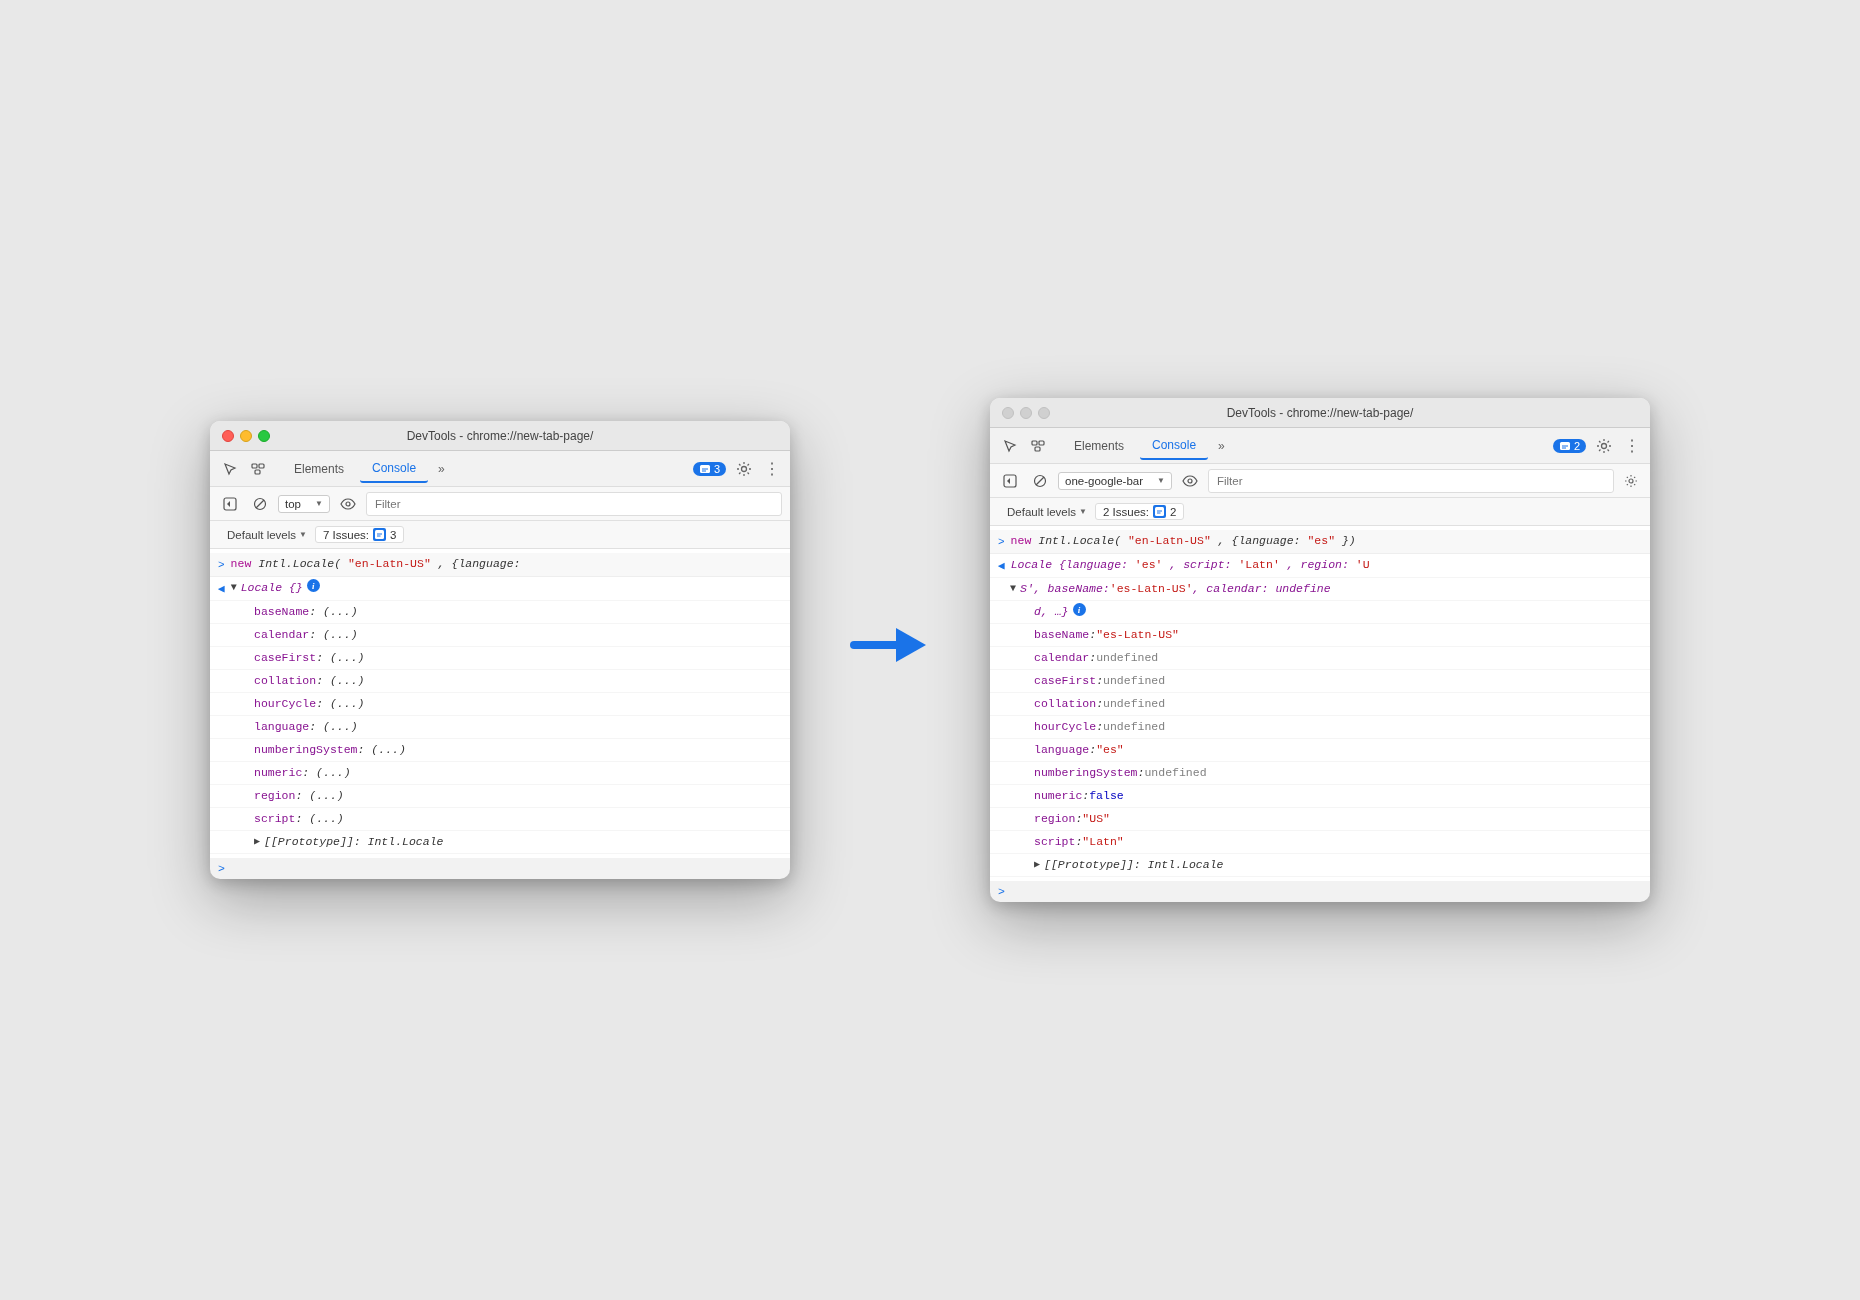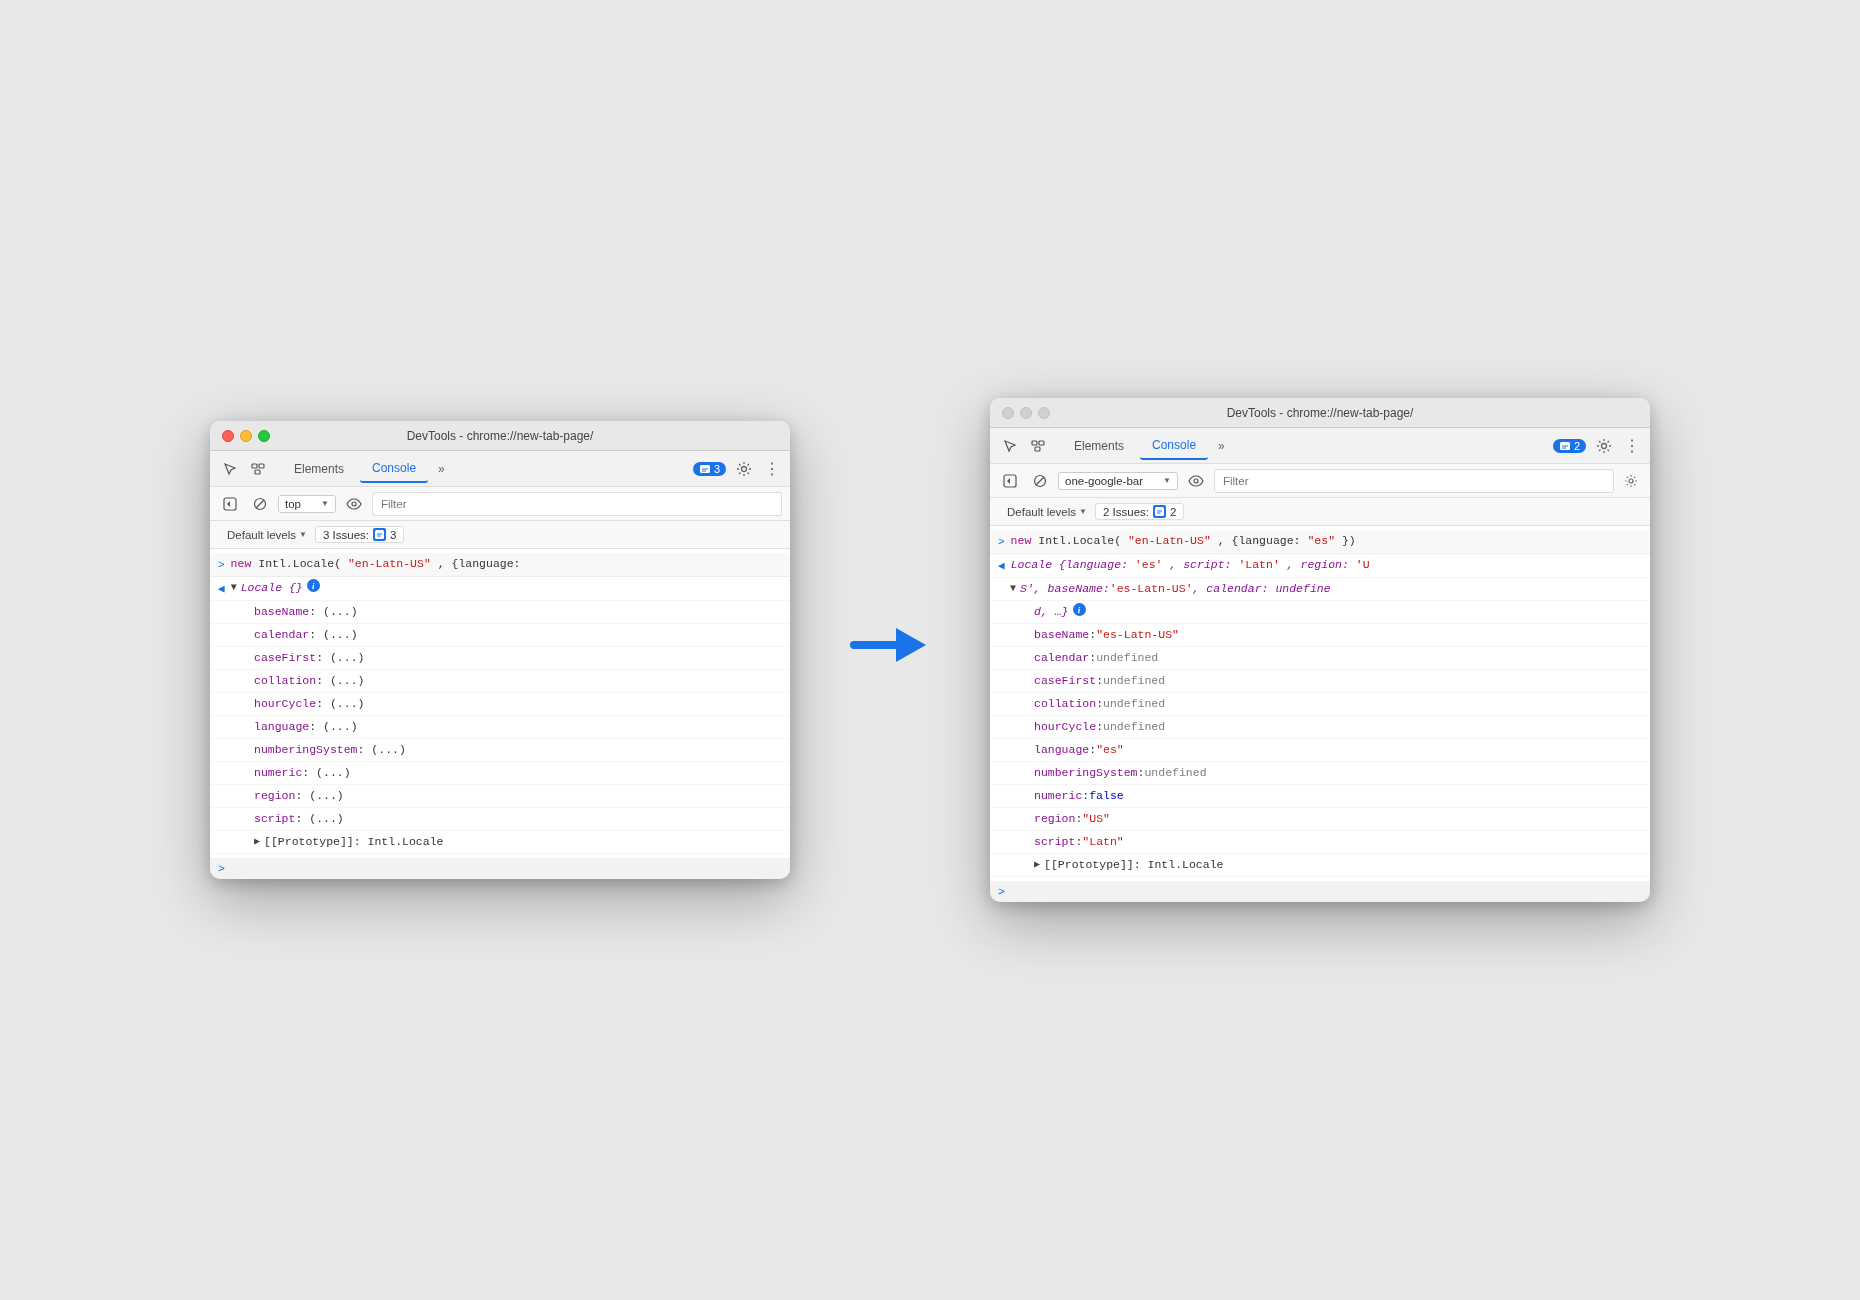--- a/index.html
+++ b/index.html
@@ -200,21 +200,21 @@
       color: #555;
     }
 
     .context-selector {
       display: flex;
       align-items: center;
       background: white;
       border: 1px solid #ccc;
       border-radius: 3px;
       padding: 2px 6px;
-      gap: 20px;
+      gap: 14px;
       cursor: pointer;
       font-size: 11.5px;
       color: #333;
     }
 
     .eye-btn {
       width: 24px;
       height: 24px;
       display: flex;
       align-items: center;
@@ -318,21 +318,21 @@
 
     .console-arrow.blue { color: #1a73e8; }
     .console-arrow.back { color: #1a73e8; }
 
     .kw-new { color: #aa0d91; }
     .kw-string { color: #c41a16; }
     .kw-key { color: #881391; }
     .kw-italic { font-style: italic; color: #881391; }
     .kw-bool { color: #0000c0; }
     .kw-undefined { color: #808080; }
-    .kw-normal { color: #333; }
+    .kw-normal { color: #333; font-style: italic; }
 
     .info-icon {
       display: inline-flex;
       align-items: center;
       justify-content: center;
       width: 13px;
       height: 13px;
       background: #1a73e8;
       color: white;
       border-radius: 50%;
@@ -443,21 +443,21 @@
       </div>
       <input class="filter-input" type="text" placeholder="Filter" style="">
     </div>
 
     <div class="status-bar">
       <div class="default-levels">
         <span>Default levels</span>
         <span class="chevron-down">▼</span>
       </div>
       <div class="issues-badge">
-        <span>3 Issues:</span>
+        <span>7 Issues:</span>
         <span class="msg-icon">
           <svg width="9" height="9" viewBox="0 0 9 9" fill="white">
             <rect width="9" height="9" rx="1.5"></rect>
             <line x1="2" y1="4" x2="7" y2="4" stroke="#1a73e8" stroke-width="1"></line>
             <line x1="2" y1="6" x2="5.5" y2="6" stroke="#1a73e8" stroke-width="1"></line>
           </svg>
         </span>
         <span>3</span>
       </div>
     </div>

